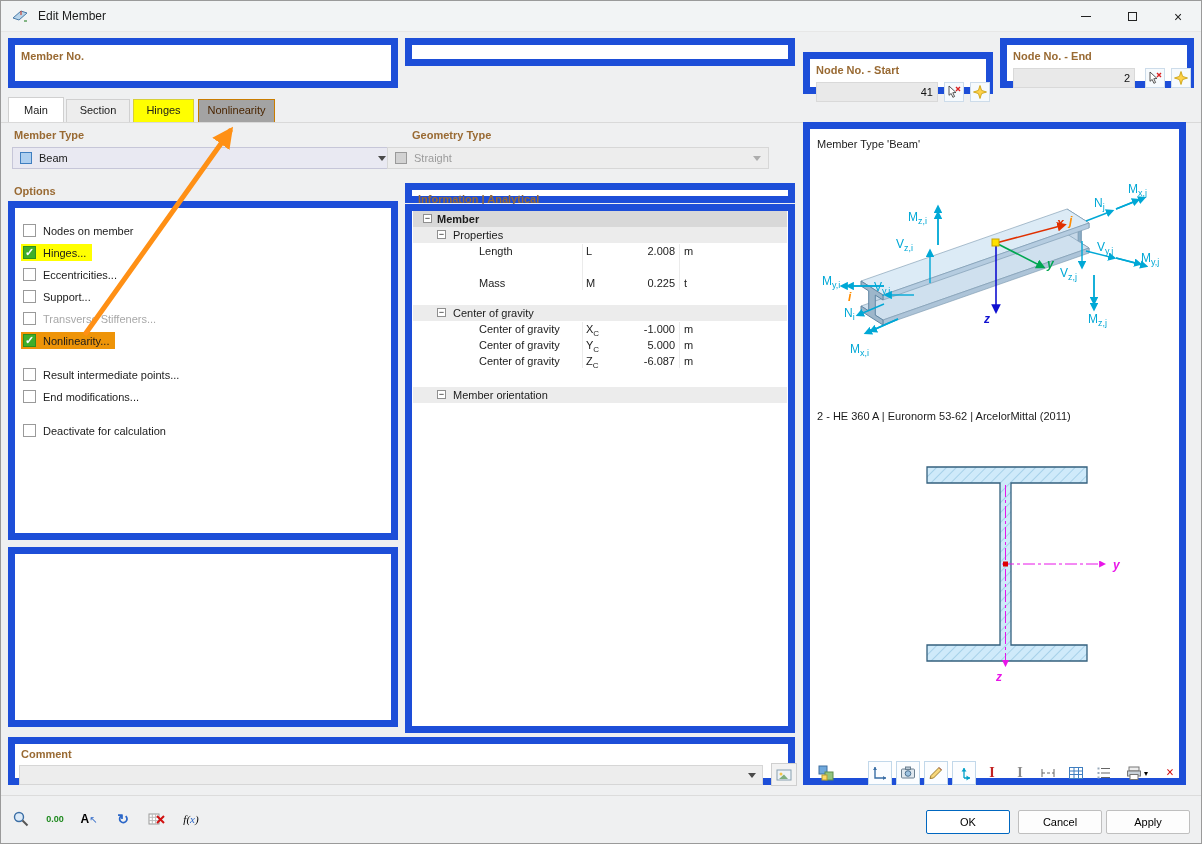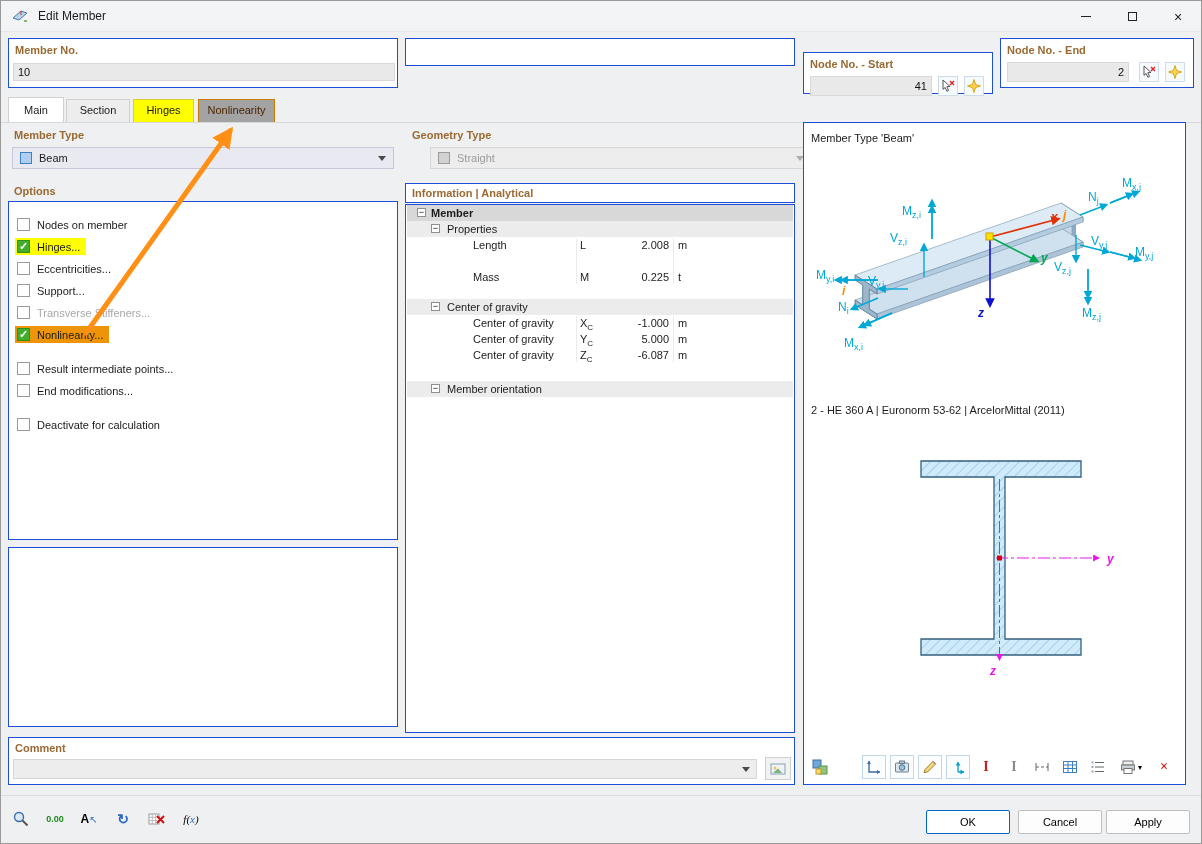--- a/index.html
+++ b/index.html
@@ -1,19 +1,19 @@
 <!DOCTYPE html>
 <html><head>
 <meta charset="utf-8">
 <style>
 *{box-sizing:border-box;margin:0;padding:0}
 html,body{width:1202px;height:844px}
 body{font-family:"Liberation Sans",sans-serif;font-size:11px;color:#1b1b1b;background:#eff0f1;position:relative;overflow:hidden}
 .frame{position:absolute;inset:0;border:1px solid #9a9a9a;pointer-events:none;z-index:60}
-.panel{position:absolute;background:#fff;border:1px solid #1d4ed8}
+.panel{position:absolute;background:#fff;border:7px solid #1d4ed8}
 .lbl{position:absolute;color:#996a33;font-weight:600;white-space:nowrap}
 .inp{position:absolute;background:#e9e9e9;border:1px solid #d9d9d9;font:11px "Liberation Sans",sans-serif;padding:0 4px;color:#111}
 .ra{text-align:right}
 .titlebar{position:absolute;left:0;top:0;width:1202px;height:32px;background:#f2f4f5;border-bottom:1px solid #e7e7e7;display:flex;align-items:center;z-index:5}
 .win-title{margin-left:10px;font-size:12px}
 .win-ctrls{position:absolute;right:1px;top:1px;height:31px;display:flex}
 .wbtn{width:46px;height:31px;display:flex;align-items:center;justify-content:center;background:transparent;border:none;font-size:14px;color:#222}
 .minbar{width:10px;height:1px;background:#222;display:inline-block}
 .maxbox{width:9px;height:9px;border:1px solid #222;display:inline-block}
 .nbtn{position:absolute;width:20px;height:20px;border:1px solid #cddcea;background:#f6fafd;display:flex;align-items:center;justify-content:center;padding:0}
@@ -87,21 +87,20 @@
       </button>
     <button class="wbtn">
         <span class="maxbox"></span>
       </button>
     <button class="wbtn">×</button>
   </div>
 </div>
 
 <div class="panel" style="left:8px;top:38px;width:390px;height:50px">
   <span class="lbl" style="left:6px;top:5px">Member No.</span>
-  <input class="inp" style="left: 4px; top: 24px; width: 382px; height: 18px;" readonly="" value="10">
 </div>
 <div class="panel" style="left:405px;top:38px;width:390px;height:28px"></div>
 <div class="panel" style="left:803px;top:52px;width:190px;height:42px">
   <span class="lbl" style="left:6px;top:5px">Node No. - Start</span>
   <input class="inp ra" style="left: 6px; top: 23px; width: 122px; height: 20px;" readonly="" value="41">
   <button class="nbtn" style="left:134px;top:23px">
       <svg width="14" height="14" viewBox="0 0 14 14">
         <path d="M2,1 L9,7.5 L5.8,7.7 L7.6,11.5 L5.9,12.3 L4.2,8.5 L2,10.3 Z" fill="#fff" stroke="#444" stroke-width="0.9"></path>
         <path d="M9,2 L13,6 M13,2 L9,6" stroke="#d22" stroke-width="1.4"></path>
       </svg>
@@ -195,21 +194,21 @@
   <div class="opt-row" style="top:213px">
       <span class="hlwrap">
         <span class="cb"></span>
         <span class="olbl">Deactivate for calculation</span>
       </span>
     </div>
 </div>
 <div class="panel" style="left:8px;top:547px;width:390px;height:180px"></div>
 
 <span class="lbl" style="left:412px;top:129px">Geometry Type</span>
-<div class="dd disabled" style="left:430px;top:147px;width:382px">
+<div class="dd disabled" style="left:387px;top:147px;width:382px">
   <span class="sq gray"></span>
   <span>Straight</span>
   <span class="tri"></span>
 </div>
 <div class="panel" style="left:405px;top:183px;width:390px;height:20px">
   <span class="lbl" style="left:6px;top:3px">Information | Analytical</span>
 </div>
 <div class="panel" style="left:405px;top:204px;width:390px;height:529px">
   <div class="trow rootrow" style="top:0">
     <button class="exp" style="left:10px">−</button>

